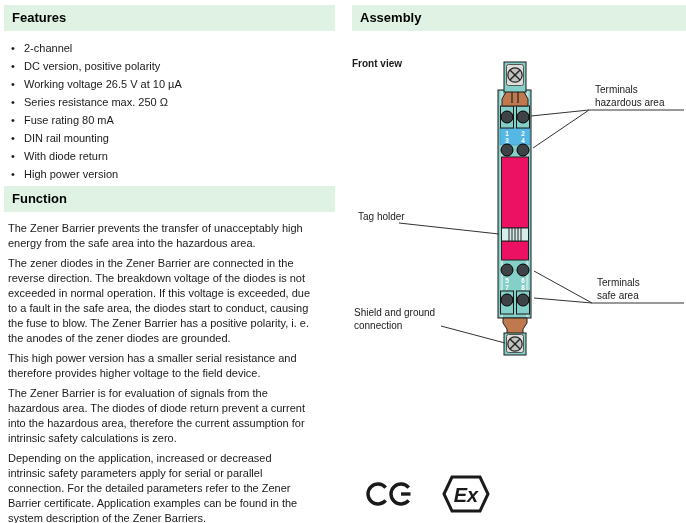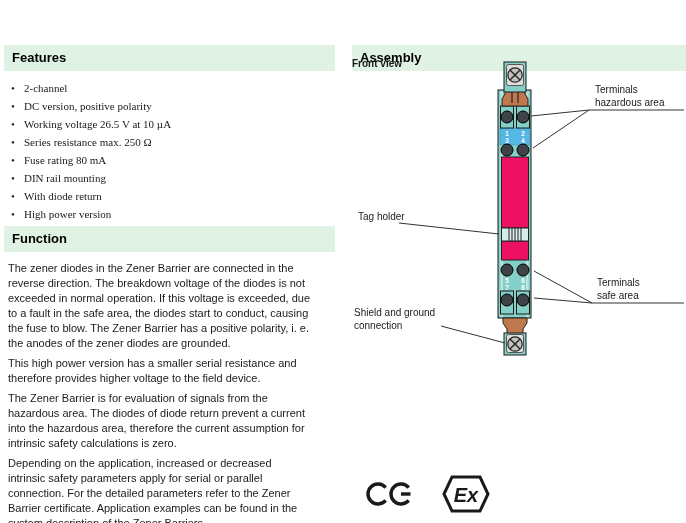--- a/index.html
+++ b/index.html
@@ -2,26 +2,26 @@
 <html><head>
 <meta charset="utf-8">
 <style>
   * { margin:0; padding:0; box-sizing:border-box; }
   body { background:#fff; font-family:"Liberation Sans", sans-serif; color:#1a1a1a; }
   .page { position:relative; width:686px; height:523px; background:#ffffff; overflow:hidden; }
 
   
   .section-header {
     background:#dff2e3; height:26px; line-height:26px;
-    font-size:13px; font-weight:bold; padding-left:8px; color:#000;margin-top:40px;
+    font-size:13px; font-weight:bold; padding-left:8px; color:#000;
   }
 
   
   .col-left { position:absolute; left:4px; top:5px; width:331px; }
-  .features-list { list-style:none; margin:8px 0 0 2px;font-family:Liberation Serif, serif; }
+  .features-list { list-style:none; margin:8px 0 0 2px; }
   .features-list li { font-size:11px; line-height:18px; color:#1a1a1a; }
   .features-list li::before { content:"•"; display:inline-block; width:13px; padding-left:5px; }
   .function-header { margin-top:3px; }
   .paragraphs { margin-top:9px; }
   .paragraphs p { font-size:11px; line-height:15px; margin:0 0 5px 4px; white-space:pre-line; width:330px; }
 
   
   .col-right-header { position:absolute; left:352px; top:5px; width:368px; }
   .dlabel { position:absolute; font-size:10px; line-height:13px; white-space:pre-line; color:#1a1a1a; }
   .front-view { font-weight:bold; }
@@ -45,20 +45,22 @@
       <li>Series resistance max. 250 Ω</li>
       <li>Fuse rating 80 mA</li>
       <li>DIN rail mounting</li>
       <li>With diode return</li>
       <li>High power version</li>
     </ul>
     <div class="section-header function-header">
       <span>Function</span>
     </div>
     <div class="paragraphs">
+      <p>The Zener Barrier prevents the transfer of unacceptably high
+energy from the safe area into the hazardous area.</p>
       <p>The zener diodes in the Zener Barrier are connected in the
 reverse direction. The breakdown voltage of the diodes is not
 exceeded in normal operation. If this voltage is exceeded, due
 to a fault in the safe area, the diodes start to conduct, causing
 the fuse to blow. The Zener Barrier has a positive polarity, i. e.
 the anodes of the zener diodes are grounded.</p>
       <p>This high power version has a smaller serial resistance and
 therefore provides higher voltage to the field device.</p>
       <p>The Zener Barrier is for evaluation of signals from the
 hazardous area. The diodes of diode return prevent a current

